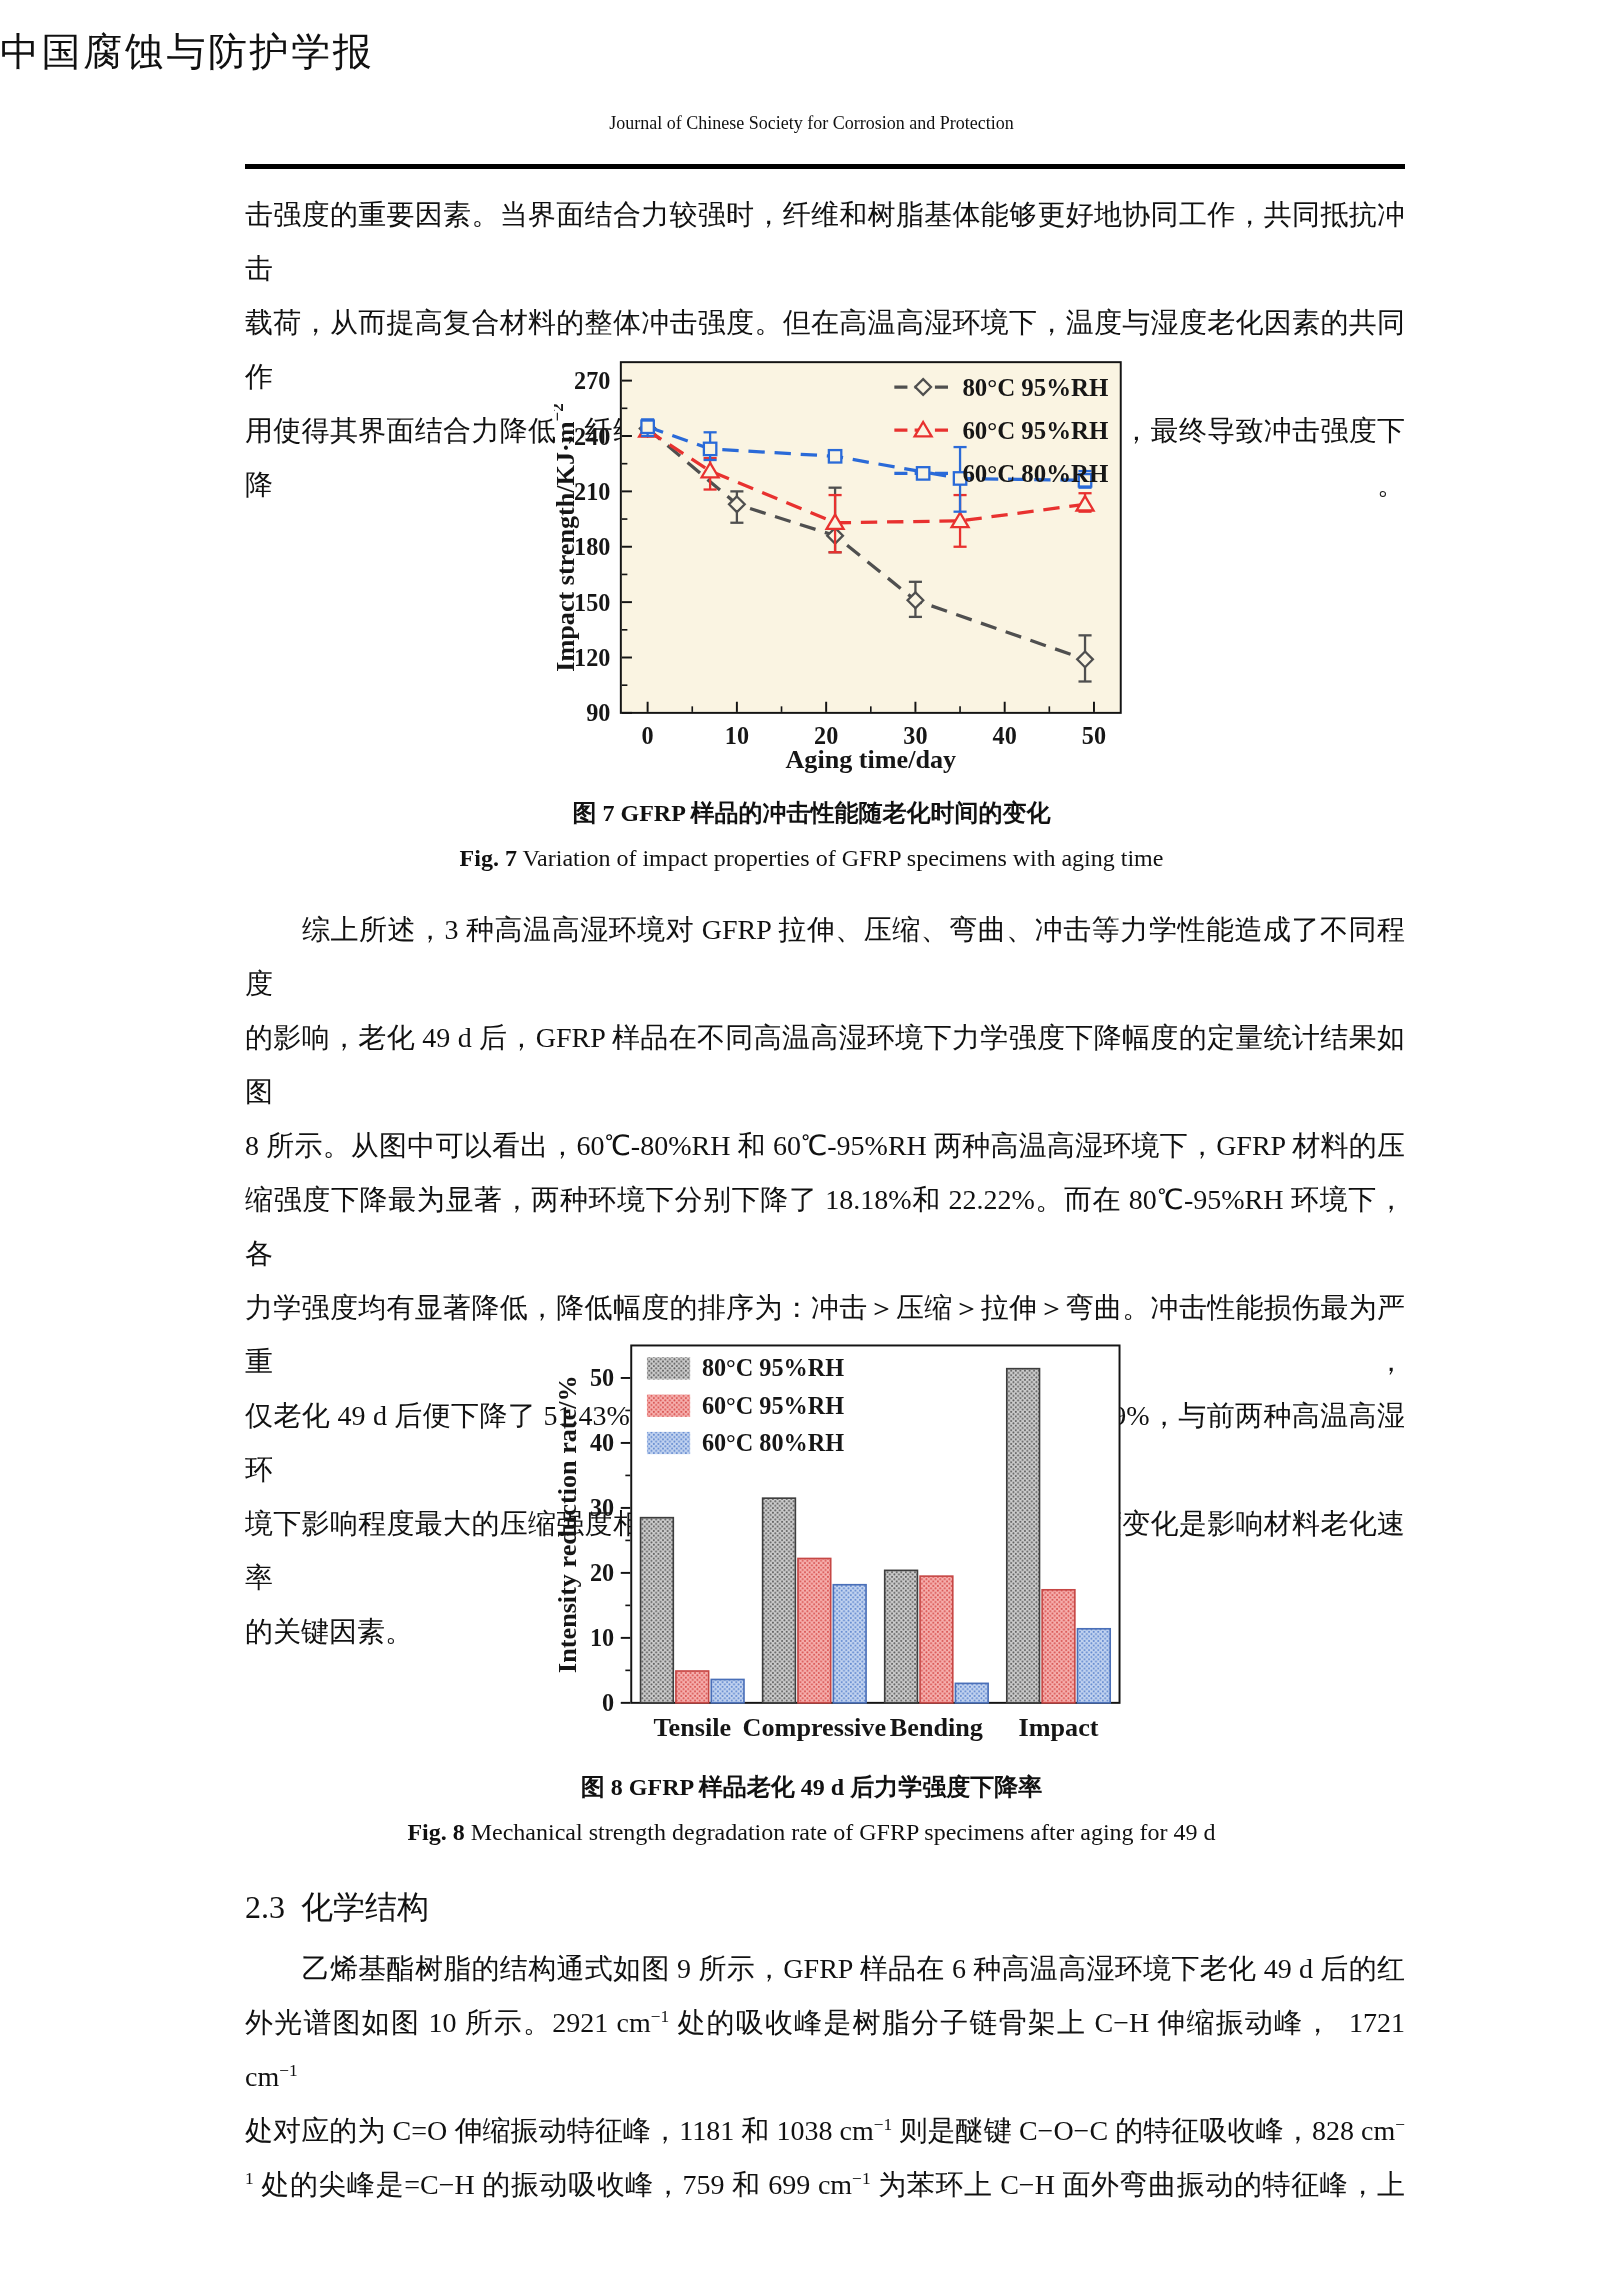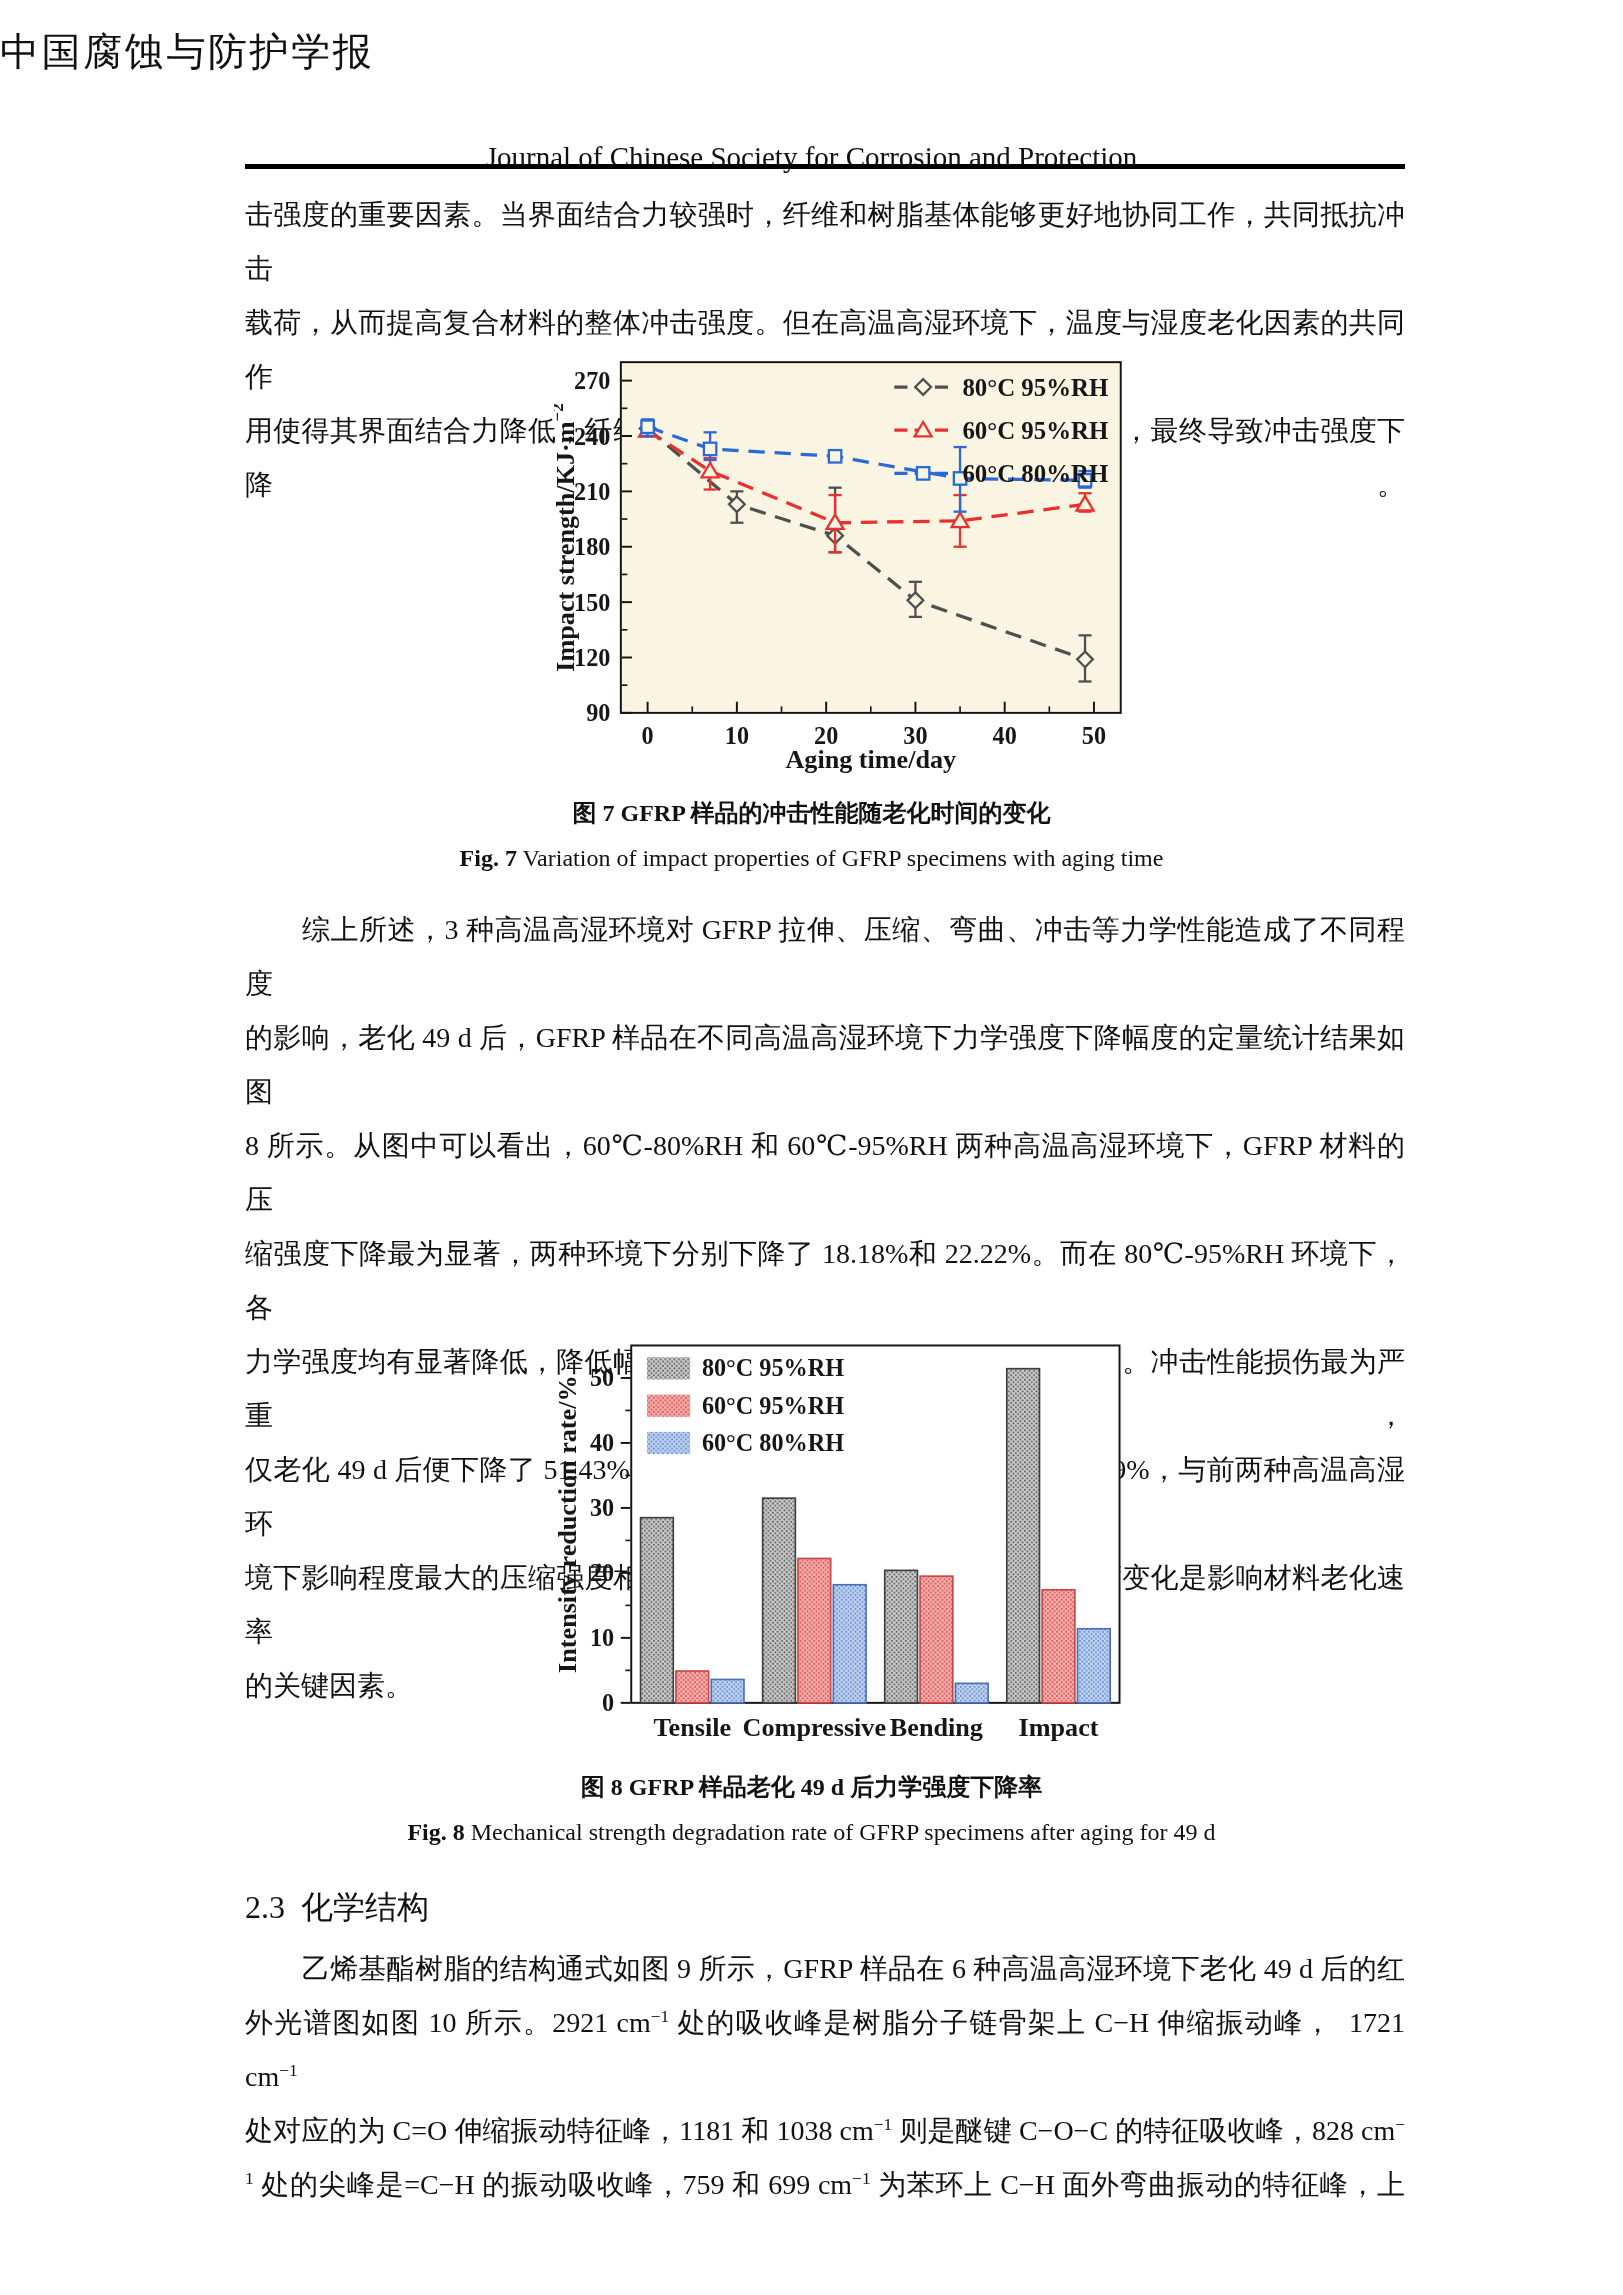--- a/index.html
+++ b/index.html
@@ -1,23 +1,23 @@
 <!DOCTYPE html>
 <html style="font-size:10.5px"><head>
 <meta charset="utf-8">
 <style>
   html,body{margin:0;padding:0;background:#ffffff;}
   .page{position:relative;width:1623px;height:2295px;background:#ffffff;overflow:hidden;
         font-family:"Liberation Serif","DejaVu Serif",serif;color:#111;}
   .abs{position:absolute;}
   .title-cn{top:25px;left:0;width:1623px;text-align:left;font-size:39px;letter-spacing:2.6px;}
-  .title-en{top:113px;left:0;width:1623px;text-align:center;font-size:29px;margin-top:28px;}
+  .title-en{top:113px;left:0;width:1623px;text-align:center;font-size:18px;}
   .rule{top:164px;left:245px;width:1160px;height:5.2px;background:#000;}
   .para{left:245px;width:1160px;font-size:28px;line-height:54px;}
-  .tline{white-space:pre-wrap;text-align:justify;text-align-last:justify;text-justify:inter-character;}
+  .tline{white-space:pre-wrap;text-align:justify;text-align-last:justify;text-justify:inter-character;font-family:Liberation Serif, serif;}
   .tline-final{text-align-last:left;}
   .p1{top:188px;}
   .p2{top:903px;}
   .p3{top:1942px;}
   .sec{top:1886px;left:245px;font-size:32px;white-space:pre-wrap;}
   .chart{width:576px;height:432px;}
   .chart1{top:353px;left:554px;}
   .chart2{top:1335px;left:554px;}
   .cap{left:0;width:1623px;text-align:center;font-size:24px;white-space:pre-wrap;}
   .cap b{font-weight:bold;}

